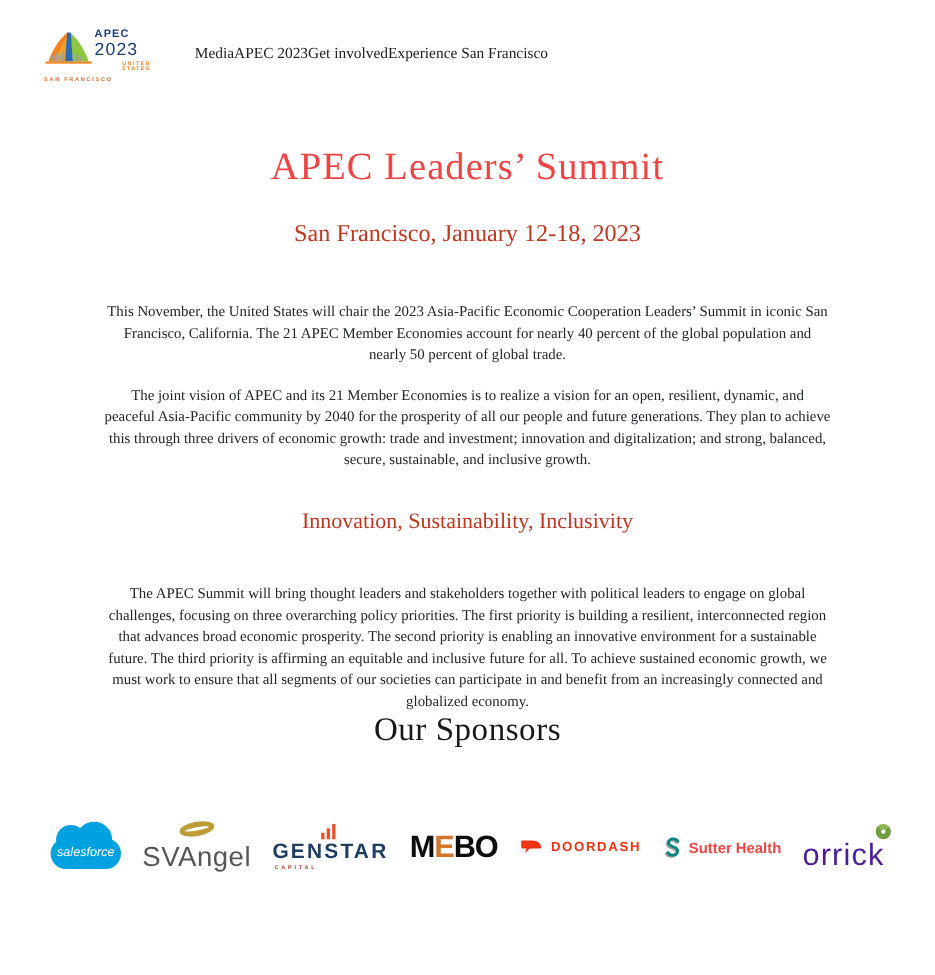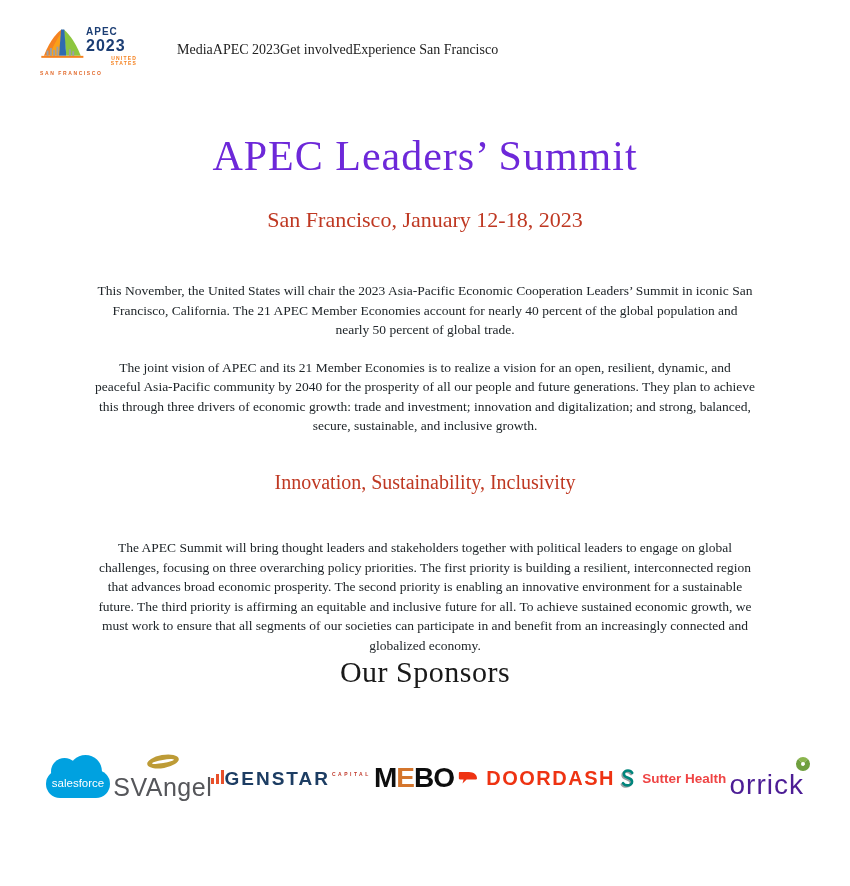--- a/index.html
+++ b/index.html
@@ -11,67 +11,67 @@
     color: #1f2428;
     overflow: hidden;
   }
 
   
   .header { display: flex; align-items: flex-start; padding: 26px 0 0 40px; height: 78px; }
   .logo { position: relative; width: 97px; height: 50px; cursor: pointer; flex: 0 0 auto; }
   .logo-mark { position: absolute; left: 0; top: 0; }
   .logo-textblock { position: absolute; left: 46px; top: 1px; line-height: 1; font-family: "Liberation Sans", sans-serif; }
   .logo-apec { font-weight: 700; color: #1c3e74; font-size: 10px; letter-spacing: 1px; }
-  .logo-year { font-weight: 700; color: #1c3e74; font-size: 16px; letter-spacing: 1px; margin-top: 1px; }
+  .logo-year { font-weight: 400; color: #1c3e74; font-size: 16px; letter-spacing: 1px; margin-top: 1px; }
   .logo-us { font-weight: 700; color: #f58220; font-size: 5px; letter-spacing: 1.2px; margin-top: 2px; text-align: right; }
   .logo-city { position: absolute; left: 0; bottom: 0; font-family: "Liberation Sans", sans-serif; font-weight: 700; color: #e26a2c; font-size: 5px; letter-spacing: 1.6px; }
   .nav { display: flex; margin-left: 40px; margin-top: 16px; font-size: 14px; color: #212121; }
   .nav-item { cursor: pointer; white-space: nowrap; }
 
   
   .main { text-align: center; }
-  .page-title { font-size: 42px; font-weight: 400; letter-spacing: 1px; color: #6d28d9; margin: 54px 0 0; }
+  .page-title { font-size: 35px; font-weight: 400; letter-spacing: 1px; color: #ef4444; margin: 54px 0 0; }
   .subtitle { color: #bf3822; font-size: 22px; font-weight: 400; margin-top: 27px; }
   .para { width: 660px; margin: 0 auto; font-size: 13.5px; line-height: 1.45; color: #20262a; }
   .p1 { margin-top: 48px; }
   .p2 { margin-top: 18px; }
   .heading-red { color: #bf3822; font-size: 20px; font-weight: 400; margin-top: 35px; }
   .p3 { margin-top: 44px; width: 672px; }
   .sponsors-heading { font-size: 30px; font-weight: 400; color: #191919; letter-spacing: 0.5px; }
 
   
   .sponsors-row { display: flex; align-items: center; justify-content: space-between; padding: 0 46px; margin-top: 44px; height: 90px; }
   .sponsor { display: flex; align-items: center; justify-content: center; }
 
   
   .sf-cloud { position: relative; width: 64px; height: 28px; background: #00a1e0; border-radius: 15px; margin-top: 12px; }
   .sf-cloud::before { content: ""; position: absolute; width: 27px; height: 27px; background: #00a1e0; border-radius: 50%; top: -12px; left: 5px; }
   .sf-cloud::after  { content: ""; position: absolute; width: 33px; height: 33px; background: #00a1e0; border-radius: 50%; top: -15px; left: 23px; }
-  .sf-label { position: absolute; z-index: 2; left: 0; right: 0; top: 7px; text-align: center; color: #fff; font-family: "Liberation Sans", sans-serif; font-size: 11.5px; font-weight: 400; }
+  .sf-label { position: absolute; z-index: 2; left: 0; right: 0; top: 7px; text-align: center; color: #fff; font-family: "Liberation Sans", sans-serif; font-size: 11.5px; font-weight: 400; font-style: italic; }
 
   
   .sva { flex-direction: column; }
   .sva-halo { width: 32px; height: 13px; border: 5px solid #bd9b36; border-radius: 50%; transform: rotate(-10deg); margin-bottom: 5px; }
   .sva-text { font-family: "Liberation Sans", sans-serif; font-weight: 300; font-size: 25px; color: #55565a; letter-spacing: 0.5px; }
 
   
-  .gen { align-items: center; }
+  .gen { flex-direction: column; align-items: center; }
   .gen-bars { display: flex; align-items: flex-end; gap: 2px; margin-bottom: 2px; margin-left: -4px; }
   .gen-bars span { display: block; width: 3px; background: #e8502a; }
   .gen-b1 { height: 6px; } .gen-b2 { height: 10px; } .gen-b3 { height: 14px; }
   .gen-text { font-family: "Liberation Sans", sans-serif; font-weight: 600; font-size: 19px; color: #1d3d63; letter-spacing: 2px; line-height: 1; }
   .gen-sub { align-self: flex-start; font-family: "Liberation Sans", sans-serif; font-weight: 700; font-size: 5px; color: #c0392b; letter-spacing: 2.5px; margin-left: 2px; margin-top: 2px; }
 
   
   .mebo { font-family: "Liberation Sans", sans-serif; font-weight: 900; font-size: 28px; letter-spacing: -1px; color: #0d0d0d; line-height: 1; }
   .mebo .mebo-e { color: #d4752c; }
 
   
   .dd { gap: 7px; }
-  .dd-text { font-family: "Liberation Sans", sans-serif; font-weight: 700; font-size: 20px; color: #ee3312; letter-spacing: 1.5px; }
+  .dd-text { font-family: "Liberation Sans", sans-serif; font-weight: 700; font-size: 12px; color: #ee3312; letter-spacing: 1.5px; }
 
   
   .sut { gap: 5px; }
   .sut-text { font-family: "Liberation Sans", sans-serif; font-weight: 700; font-size: 13.5px; color: #ef4444; }
 
   
   .orr { position: relative; padding-top: 14px; }
   .orr-text { font-family: "Liberation Sans", sans-serif; font-weight: 400; font-size: 28px; color: #4c1d95; letter-spacing: 1px; line-height: 1; }
   .orr-ring { position: absolute; top: 0; right: -6px; width: 14px; height: 14px; border: 5px solid #6f9f3e; border-top-color: #8ab54d; border-radius: 50%; }
 </style>

